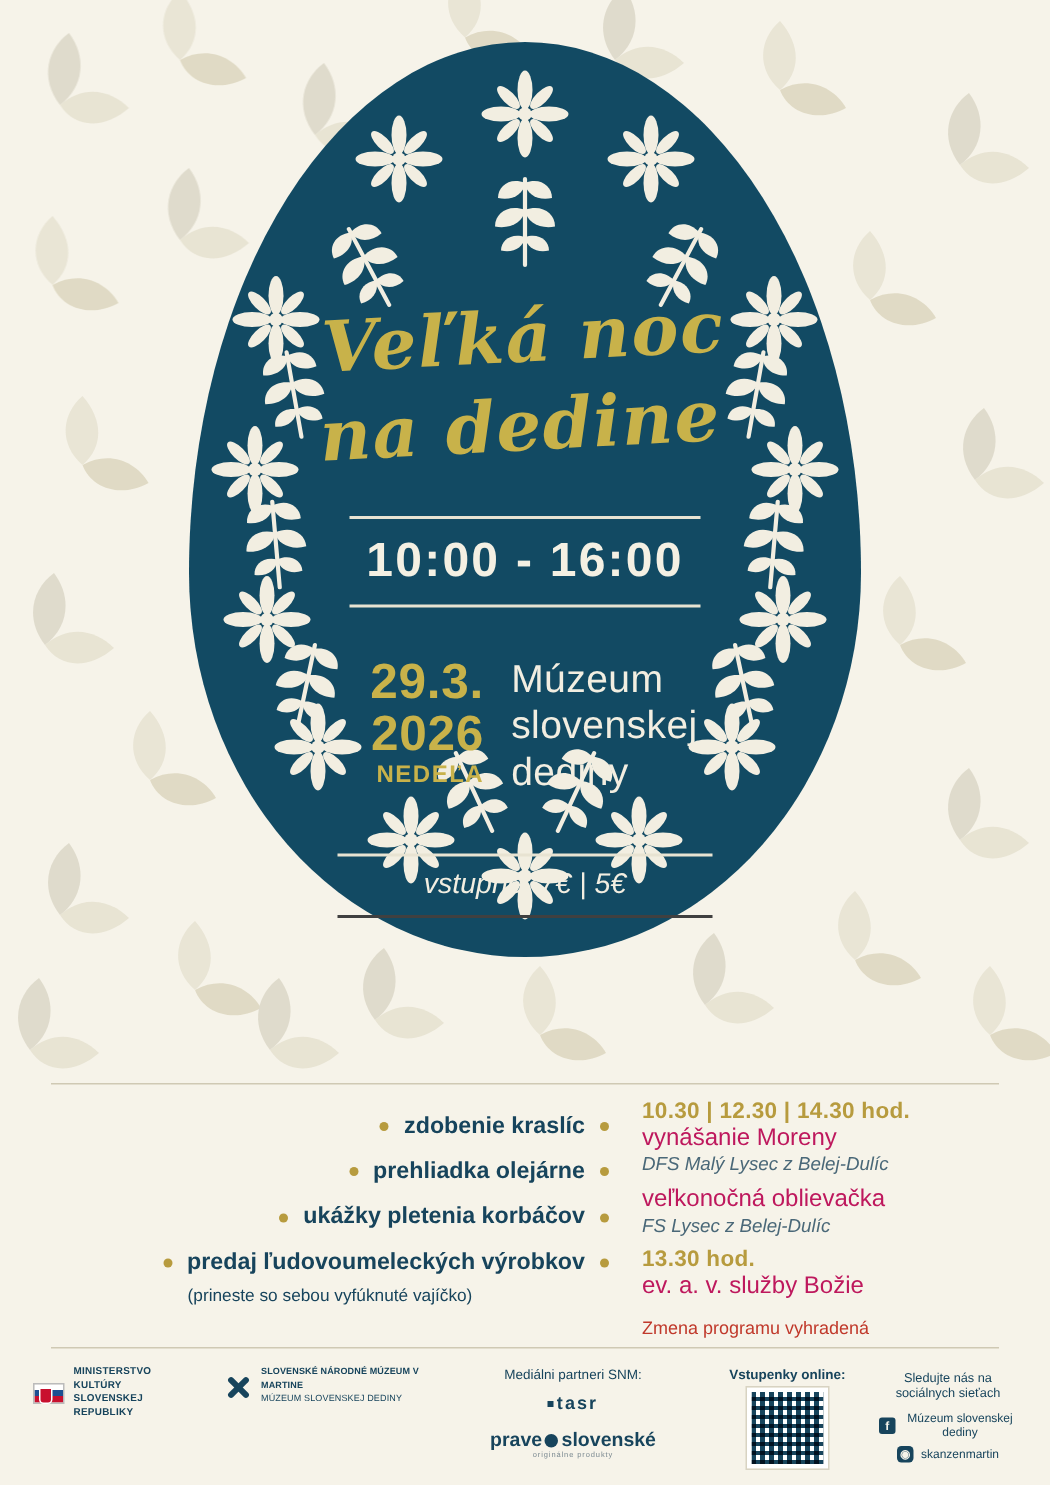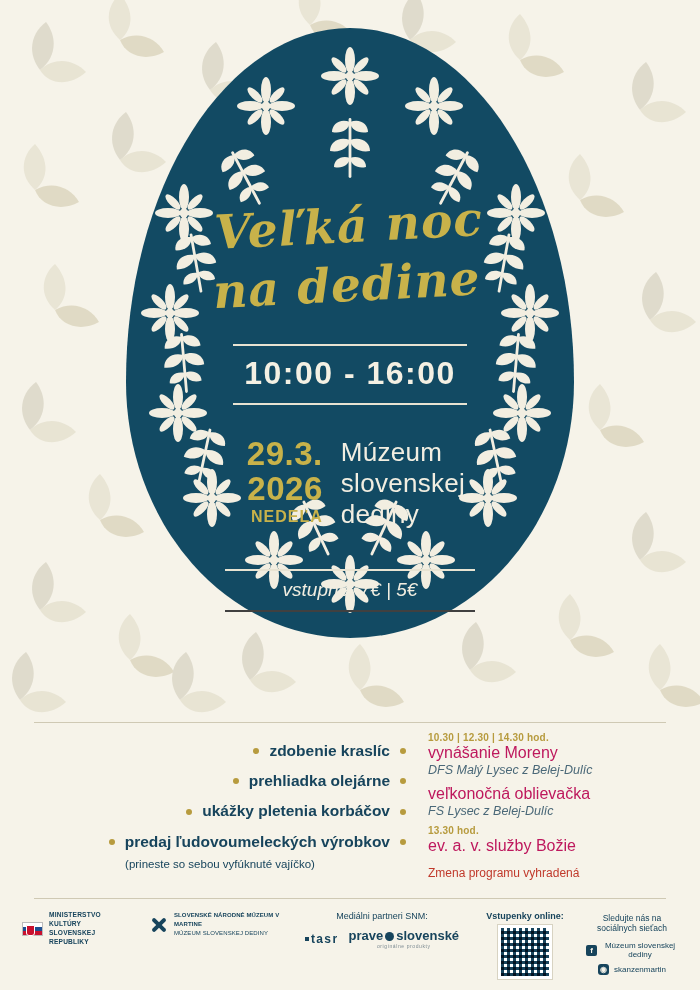--- a/index.html
+++ b/index.html
@@ -159,21 +159,21 @@
     margin-top: 1px;
   }
 
   .col-right {
     flex: 1;
     padding-left: 22px;
     padding-top: 2px;
     color: #17445c;
   }
   .r-time {
-    font-size: 10px;
+    font-size: 15px;
     color: #b79b3e;
     font-weight: bold;
     letter-spacing: .2px;
   }
   .r-head {
     font-size: 16px;
     font-weight: normal;
     color: #be185d;
     margin-top: 1px;
   }
@@ -227,21 +227,21 @@
     content:""; position:absolute; left:50%; top:50%;
     width: 18px; height: 4px; background:#17445c; border-radius:2px;
     transform: translate(-50%,-50%) rotate(45deg);
   }
   .snm-mark:after { transform: translate(-50%,-50%) rotate(-45deg); }
   .f-snm .txt { font-size: 6px; line-height: 1.5; letter-spacing: .1px; }
   .f-snm .txt .b { font-weight: bold; }
 
   .f-media { width: 176px; text-align: center; }
   .f-media .lbl { font-size: 9px; margin-bottom: 7px; }
-  .media-logos { display: flex; align-items: center; justify-content: center; gap: 10px; }
+  .media-logos { display: flex; align-items: center; justify-content: center; gap: 10px; flex-direction: column; }
   .tasr {
     font-size: 12px; font-weight: bold; letter-spacing: 1.4px;
     color: #17445c;
   }
   .tasr .sq { display:inline-block; width:4px; height:4px; background:#17445c; vertical-align: middle; margin-right:2px; }
   .prave { font-size: 13px; color: #17445c; font-weight: bold; }
   .prave .rose { display:inline-block; width:9px; height:9px; border-radius:50%; background:#17445c; vertical-align:middle; margin:0 2px; }
   .prave small { display:block; font-size:5px; font-weight:normal; letter-spacing:.6px; color:#7d8b92; }
 
   .f-ticket { width: 110px; text-align: center; font-weight: bold; }

